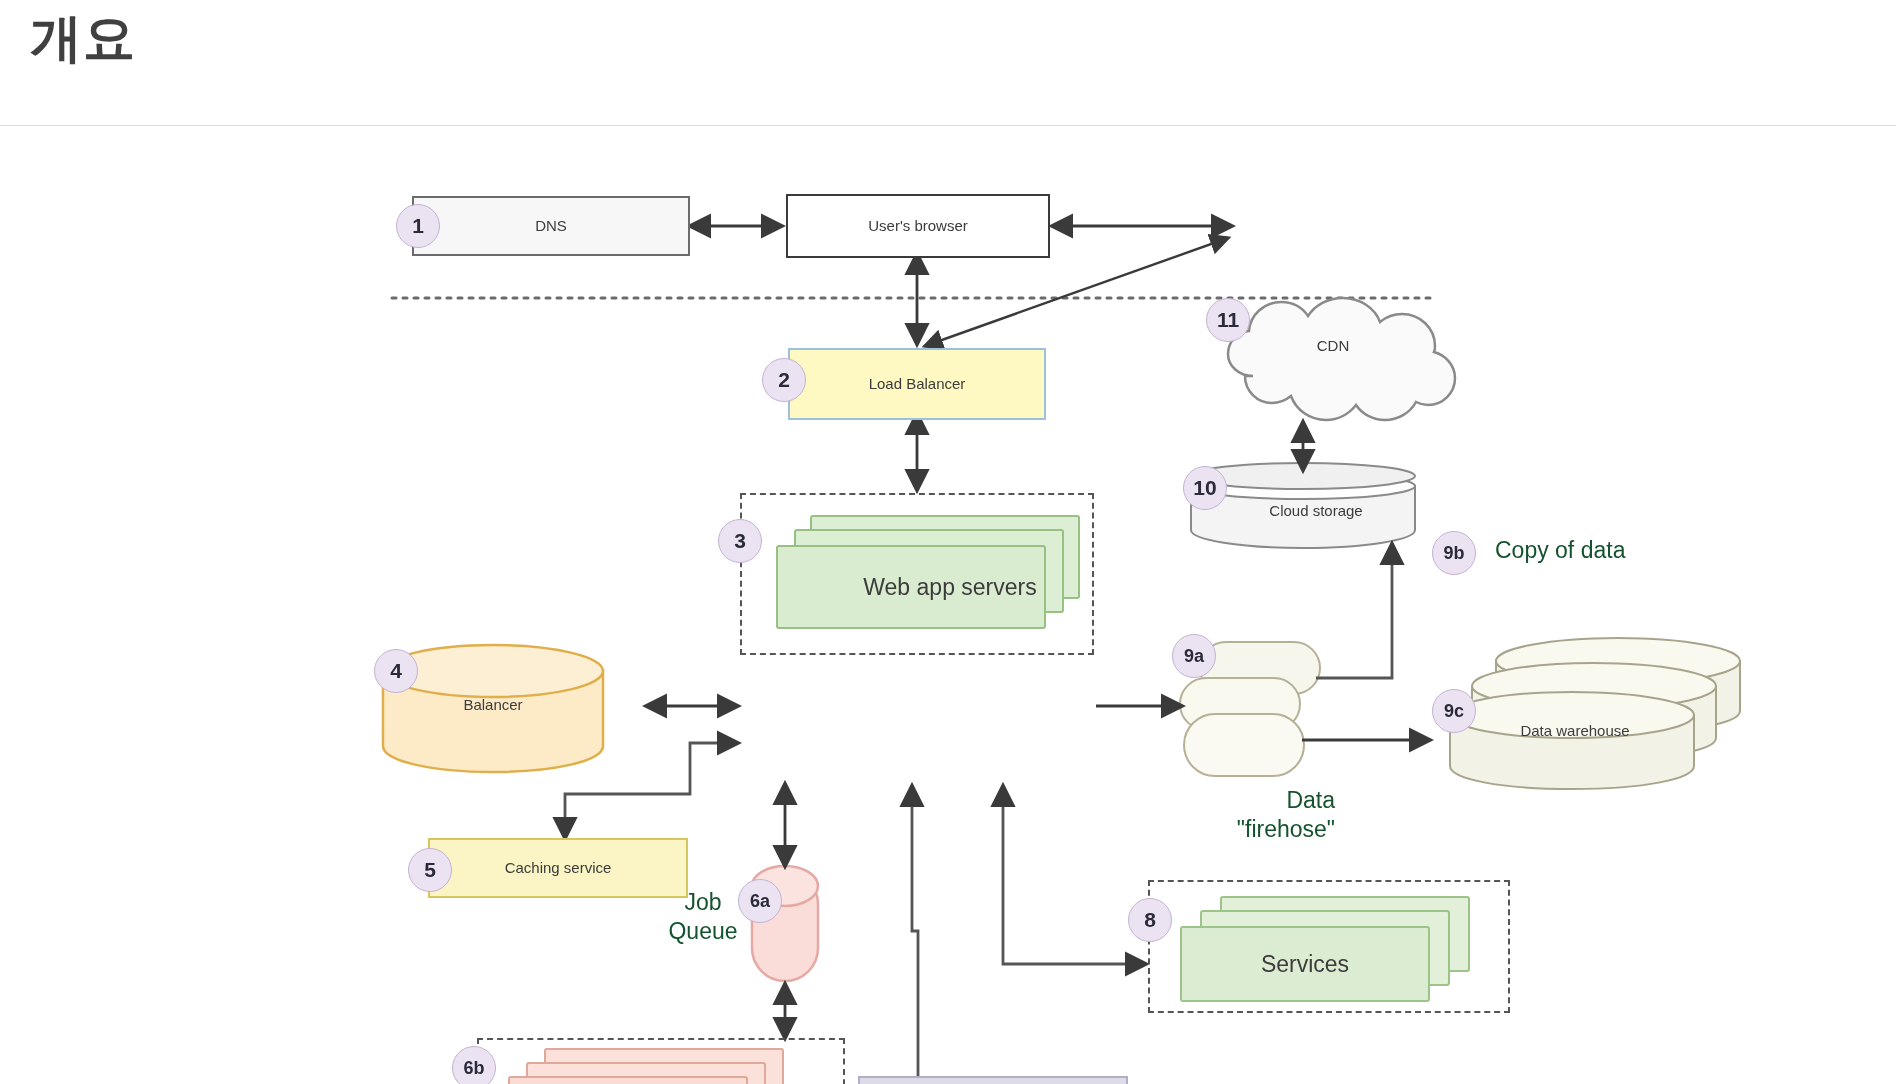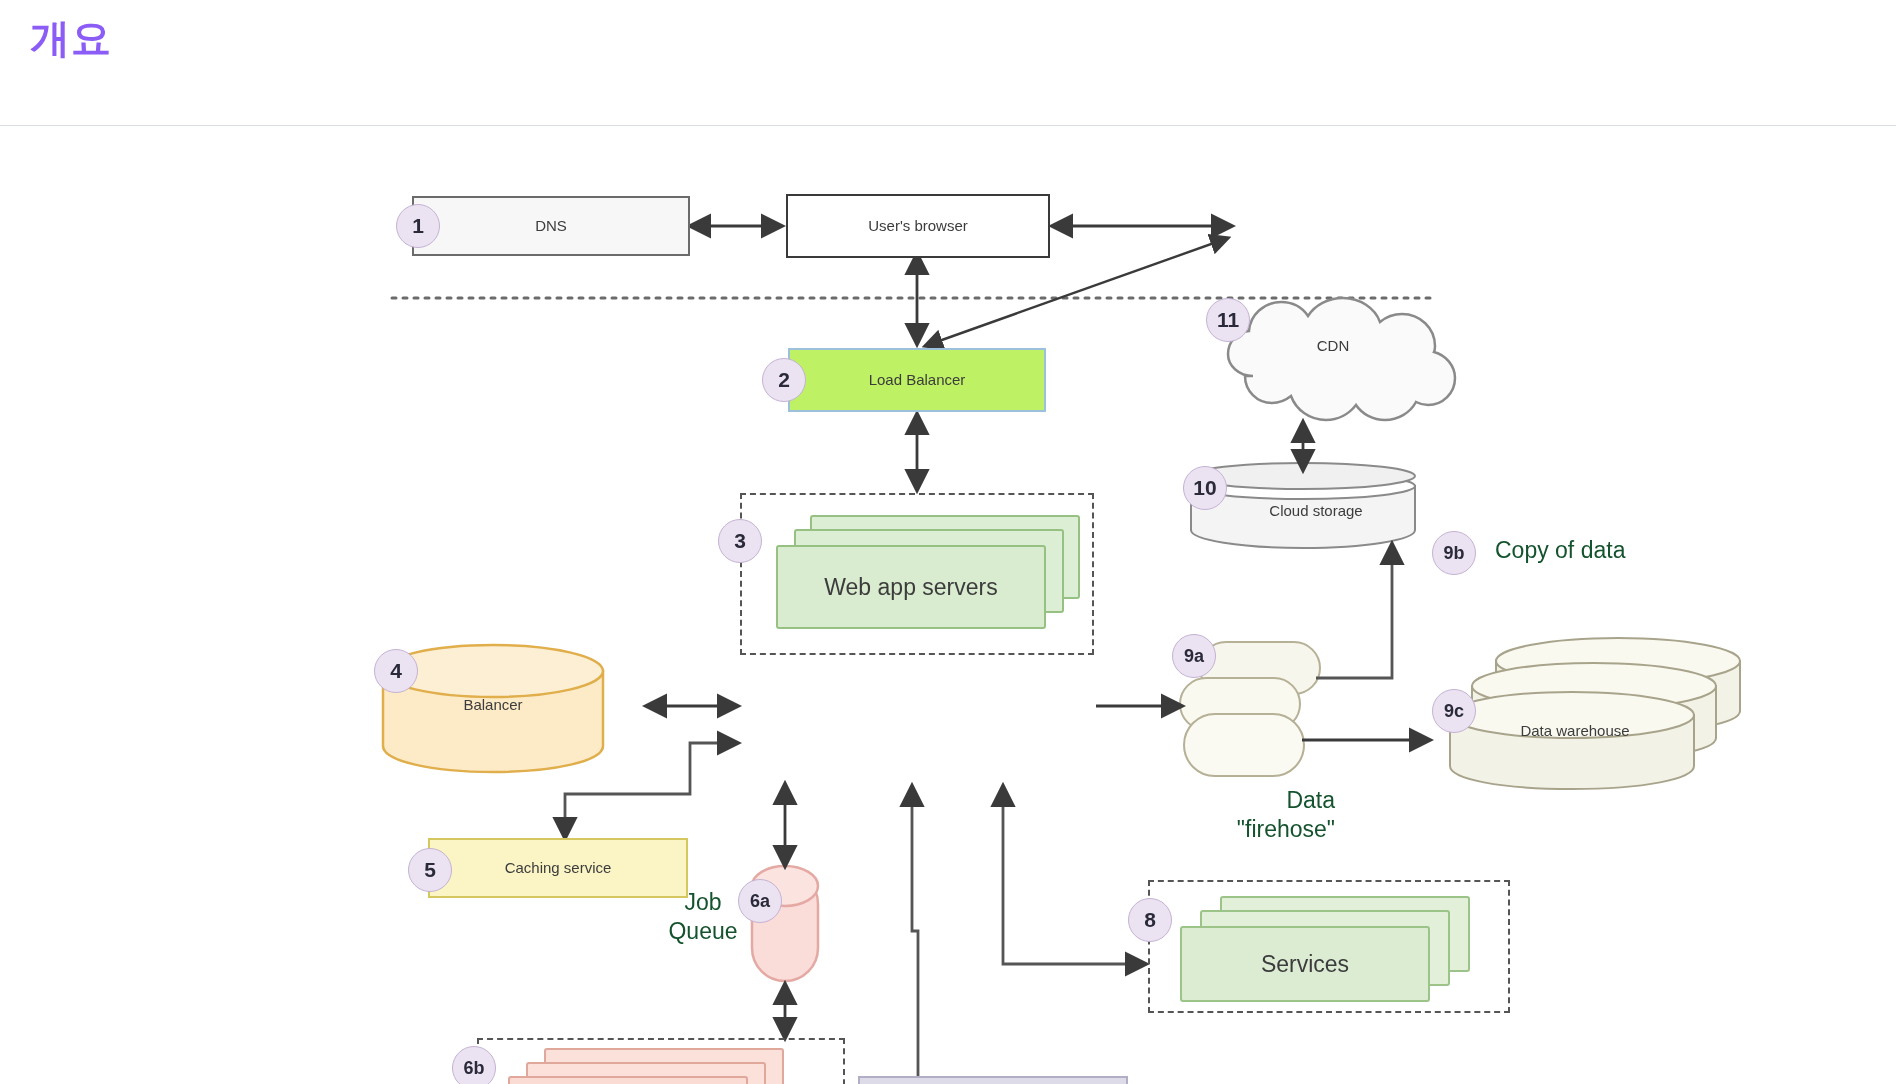--- a/index.html
+++ b/index.html
@@ -21,23 +21,23 @@
     left: 0; top: 0;
     width: 1896px;
     height: 126px;
     background: #ffffff;
     box-sizing: border-box;
   }
   #page-title {
     position: absolute;
     left: 30px;
     top: 10px;
-    font-size: 40px;
+    font-size: 52px;
     font-weight: bold;
-    color: #8b5cf6;
+    color: #404040;
     letter-spacing: 1px;
     line-height: 56px;
   }
   #header-rule {
     position: absolute;
     left: 0;
     top: 125px;
     width: 1896px;
     height: 1px;
     background: #d9dde3;
@@ -239,42 +239,42 @@
       <span>User's browser</span>
     </div>
 
     <div class="node" style="left:1258px; top:200px; width:150px; height:40px;">
       <span>CDN</span>
     </div>
     <div class="badge" style="left:1206px; top:172px;">
         <span>11</span>
       </div>
 
-    <div class="node boxshape" style="left:788px; top:222px; width:258px; height:64px; background:#bef264; border-color:#9cc1dd;">
+    <div class="node boxshape" style="left:788px; top:222px; width:258px; height:72px; background:#fef9c3; border-color:#9cc1dd;">
       <span>Load Balancer</span>
     </div>
     <div class="badge" style="left:762px; top:232px;">2</div>
 
     <div class="node" style="left:1216px; top:368px; width:200px; height:34px;align-items:center;">
       <span>Cloud storage</span>
     </div>
     <div class="badge" style="left:1183px; top:340px;">
         <span>10</span>
       </div>
 
     <div class="node" style="left:393px; top:562px; width:200px; height:34px;">
       <span>Balancer</span>
     </div>
     <div class="badge" style="left:374px; top:523px;">4</div>
 
     <div class="stack" style="left:766px; top:389px; width:320px; height:140px;">
       <div class="card" style="left:44px; top:0px; width:270px; height:84px; background:#dcefd4; border:2px solid #96c182;"></div>
       <div class="card" style="left:28px; top:14px; width:270px; height:84px; background:#dcefd4; border:2px solid #96c182;"></div>
       <div class="card" style="left:10px; top:30px; width:270px; height:84px; background:#d9ecd0; border:2px solid #96c182;"></div>
-      <div class="lbl" style="left:10px; top:30px; width:270px; height:84px;">Web app servers</div>
+      <div class="lbl" style="left:10px; top:30px; width:270px; height:84px;padding-left:39px;">Web app servers</div>
     </div>
     <div class="badge" style="left:718px; top:393px;">3</div>
 
     <div class="plain-label" style="left:1155px; top:660px; width:180px;text-align:right;">
       <span>Data</span><br>
       <span>"firehose"</span>
     </div>
     <div class="badge small" style="left:1172px; top:508px;">
         <span>9a</span>
       </div>

